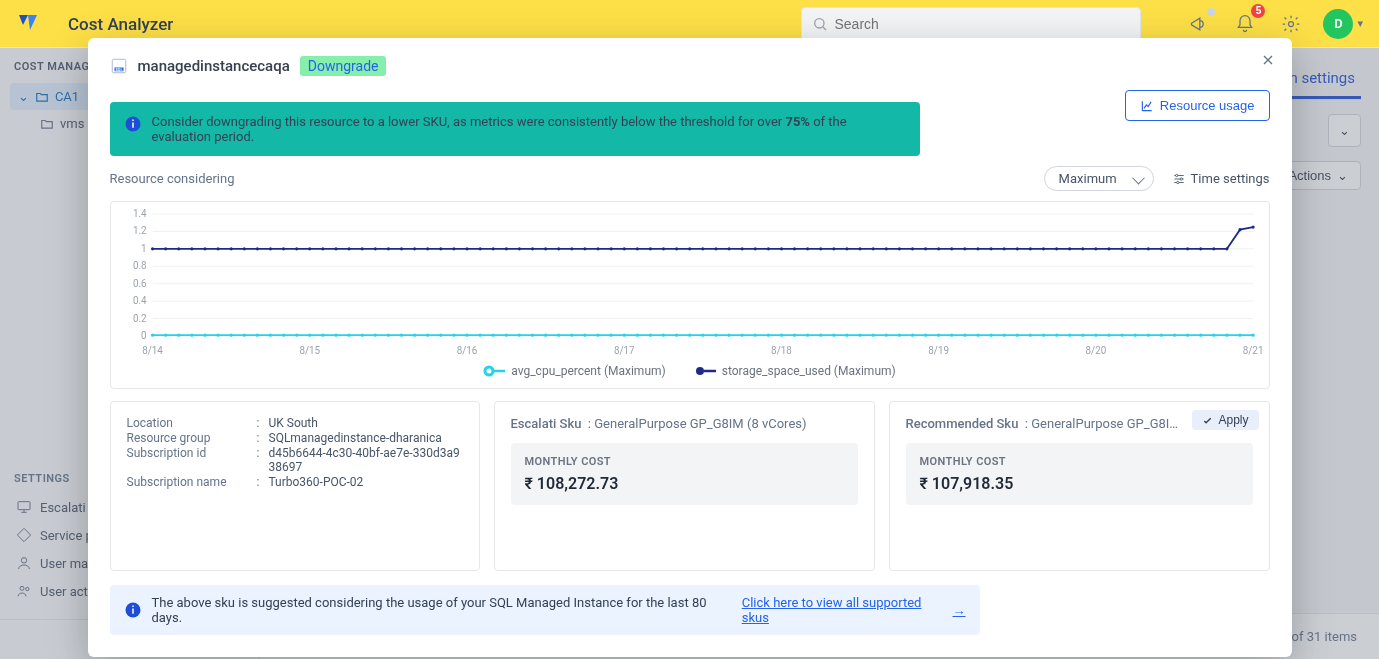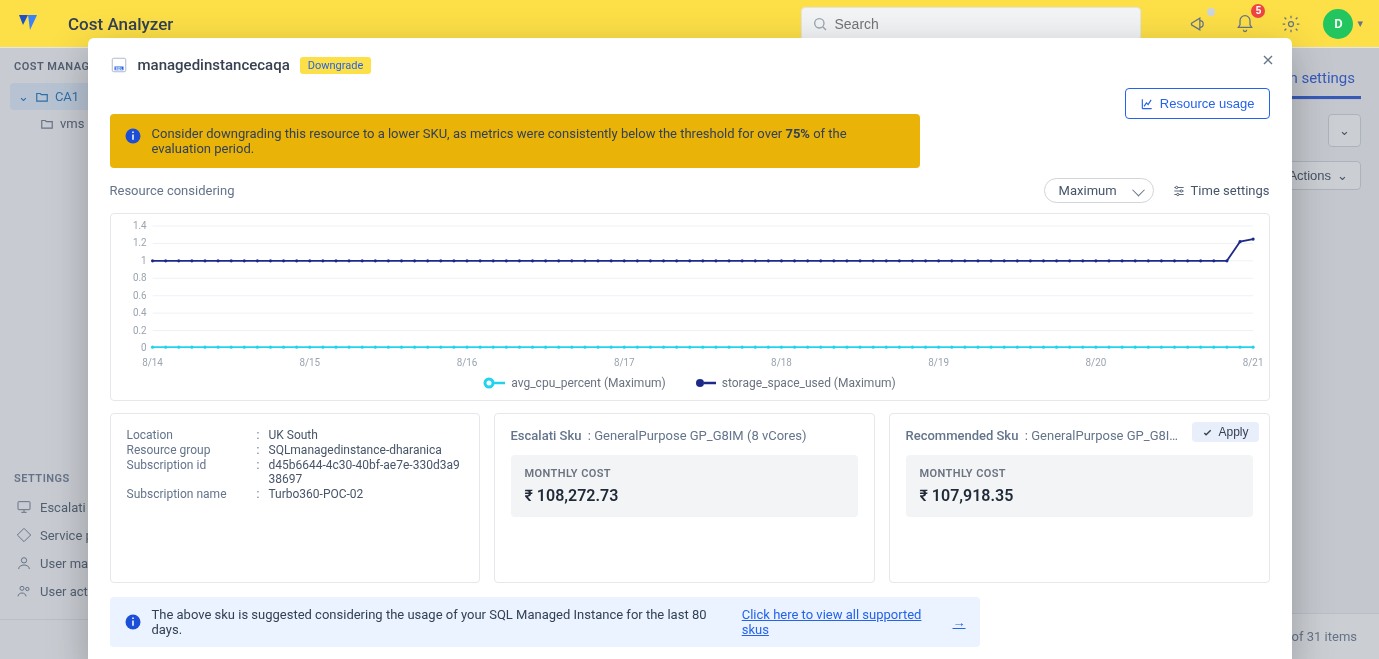--- a/index.html
+++ b/index.html
@@ -44,23 +44,23 @@
 .pager-btn.enabled { color:#334155; }
 .page-input { width:42px; height:26px; text-align:center; border:1px solid #d1d5db; border-radius:3px; }
 .pager-right { margin-left:auto; }
 
 
 .overlay { position: fixed; inset: 48px 0 0 0; background: rgba(107,114,128,.35); display: flex; align-items: flex-start; justify-content: center; padding-top: 0; }
 .modal { margin-top: -10px; width: 1204px; max-width: 96%; background: #fff; border-radius: 6px; box-shadow: 0 12px 40px rgba(0,0,0,.25); padding: 18px 22px 22px; position: relative; }
 .modal-header { display:flex; align-items:center; gap:10px; }
 .sql-icon { width:18px; height:18px; }
 .res-name { font-size:15px; color:#374151; font-weight:500; }
-.tag-chip { background:#fde047; color:#2563eb; font-size:11px; padding:2px 8px; border-radius:3px; }
+.tag-chip { background:#86efac; color:#2563eb; font-size:14px; padding:2px 8px; border-radius:3px; }
 .close-btn { position:absolute; top:14px; right:16px; background:none; border:none; cursor:pointer; color:#64748b; font-size:18px; }
-.info-banner { margin-top:26px; background:#eab308; border-radius:4px; padding:12px 14px; display:flex; gap:10px; color:#334155; font-size:13px; align-items:flex-start; }
+.info-banner { margin-top:12px; background:#14b8a6; border-radius:4px; padding:12px 14px; display:flex; gap:10px; color:#334155; font-size:13px; align-items:flex-start; }
 .info-banner .info-i { width:18px; height:18px; flex:0 0 18px; margin-top:1px; }
 .banner-row { display:flex; align-items:flex-start; justify-content:space-between; gap:20px; margin-top:14px; }
 .outline-btn { border:1px solid #2563eb; color:#2563eb; background:#fff; padding:7px 14px; border-radius:4px; display:inline-flex; align-items:center; gap:6px; font-size:13px; cursor:pointer; }
 .section-row { display:flex; align-items:center; justify-content:space-between; margin-top:10px; }
 .section-label { font-size:13px; color:#64748b; }
 .select-like { border:1px solid #d1d5db; border-radius:16px; padding:4px 28px 4px 14px; font-size:13px; color:#475569; position:relative; cursor:pointer; min-width:110px; }
 .select-like::after { content:""; position:absolute; right:10px; top:50%; width:8px; height:8px; border-right:1.5px solid #64748b; border-bottom:1.5px solid #64748b; transform: translateY(-60%) rotate(45deg); }
 .time-settings { display:inline-flex; align-items:center; gap:5px; color:#475569; cursor:pointer; font-size:13px; }
 
 

